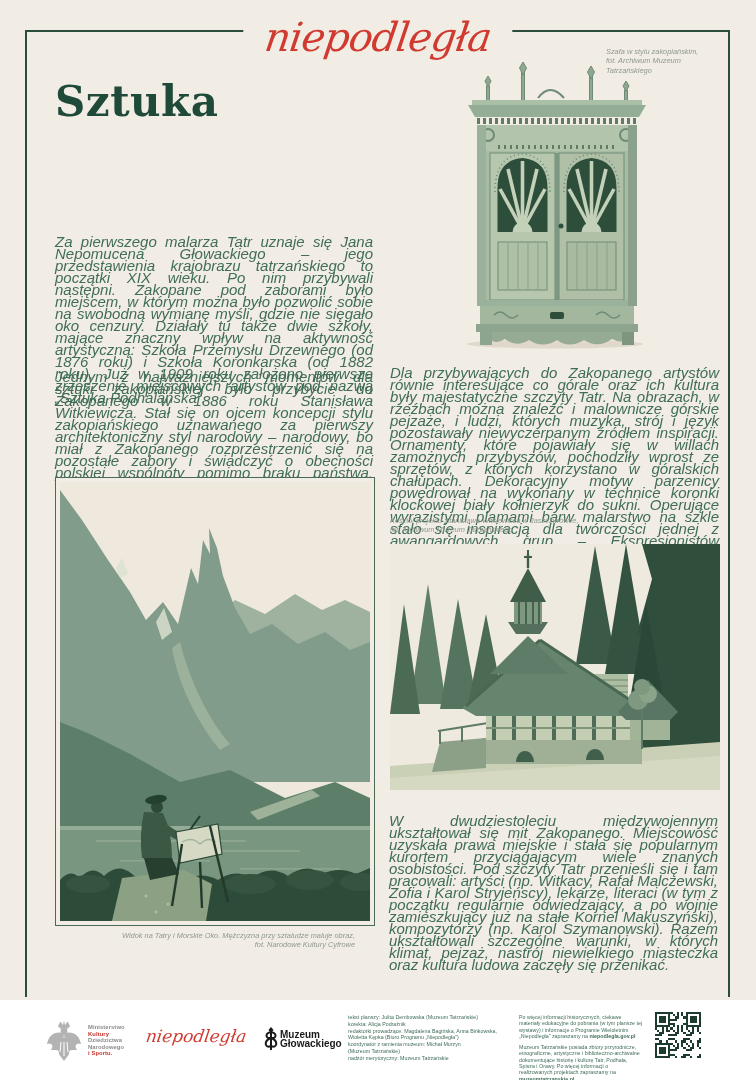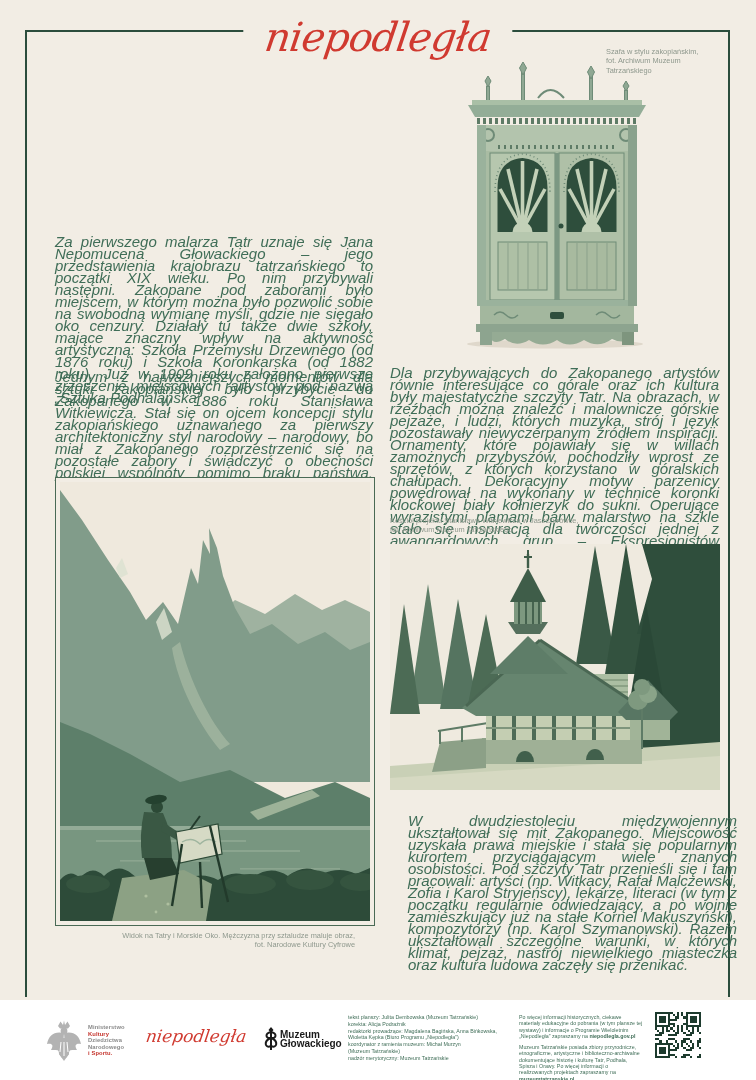--- a/index.html
+++ b/index.html
@@ -15,22 +15,22 @@
   .brand-top .script{display:inline-block;font-size:40px;line-height:46px;
              transform:skewX(-8deg);letter-spacing:-1px;}
   .title{position:absolute;left:55px;top:76px;z-index:2;
          font-family:"DejaVu Serif",serif;font-weight:bold;font-size:42px;
          line-height:52px;color:#1F4A39;letter-spacing:.5px;}
   .para{position:absolute;width:318px;font-size:15px;line-height:12px;
         text-align:justify;color:#3F6D57;font-style:italic;}
   #para1{left:55px;top:221px;}
   #para2{left:55px;top:356px;}
   #para3{left:390px;top:352px;width:329px;}
-  #para4{left:408px;top:800px;width:329px;}
-  .caption{position:absolute;font-size:7.4px;line-height:9.4px;color:#8E988D;}
+  #para4{left:389px;top:800px;width:329px;}
+  .caption{position:absolute;font-size:7.4px;line-height:9.4px;color:#8E988D;font-style:italic;}
   #cap-wardrobe{left:606px;top:47px;width:122px;}
   #cap-church{left:390px;top:516px;width:300px;}
   #cap-mountain{left:55px;top:931px;width:300px;text-align:right;}
   .wardrobe-box{position:absolute;left:450px;top:60px;width:215px;height:290px;z-index:2;}
   .photo-frame{position:absolute;left:55px;top:477px;width:320px;height:449px;
                border:1px solid #4A6A55;padding:4px;box-sizing:border-box;background:#F2EDE4;}
   .photo-frame svg{display:block;}
   .church-box{position:absolute;left:390px;top:544px;width:330px;height:246px;}
   .footer{position:absolute;left:0;top:1000px;width:756px;height:80px;background:#ffffff;}
   .eagle{position:absolute;left:46px;top:20px;width:36px;height:42px;}
@@ -56,20 +56,21 @@
 <div class="page">
   <div class="poster">
 
     <div class="frame"></div>
 
     <div class="brand-top">
       <span class="script">niepodległa</span>
     </div>
 
     <div class="title">
+      <div>Sztuka</div>
     </div>
 
     <div class="caption" id="cap-wardrobe">
       <div>Szafa w stylu zakopiańskim,</div>
       <div>fot. Archiwum Muzeum Tatrzańskiego</div>
     </div>
 
     <div class="wardrobe-box">
       <svg width="215" height="290" viewBox="0 0 215 290">
         <ellipse cx="105" cy="284" rx="88" ry="4.5" fill="#DFD8CB"></ellipse>

